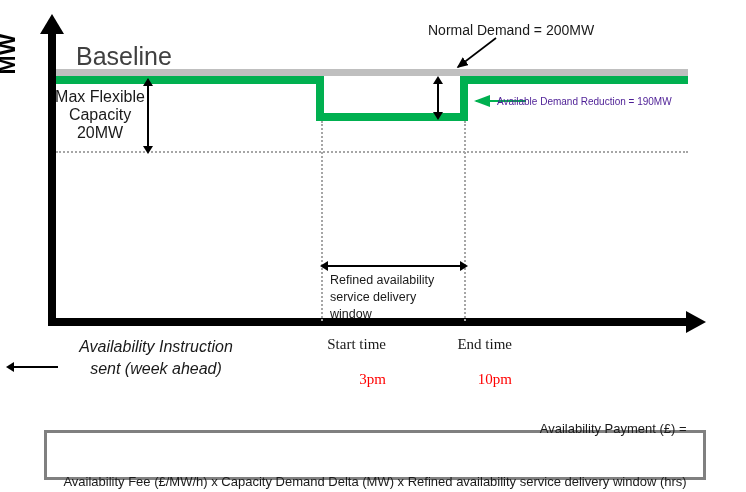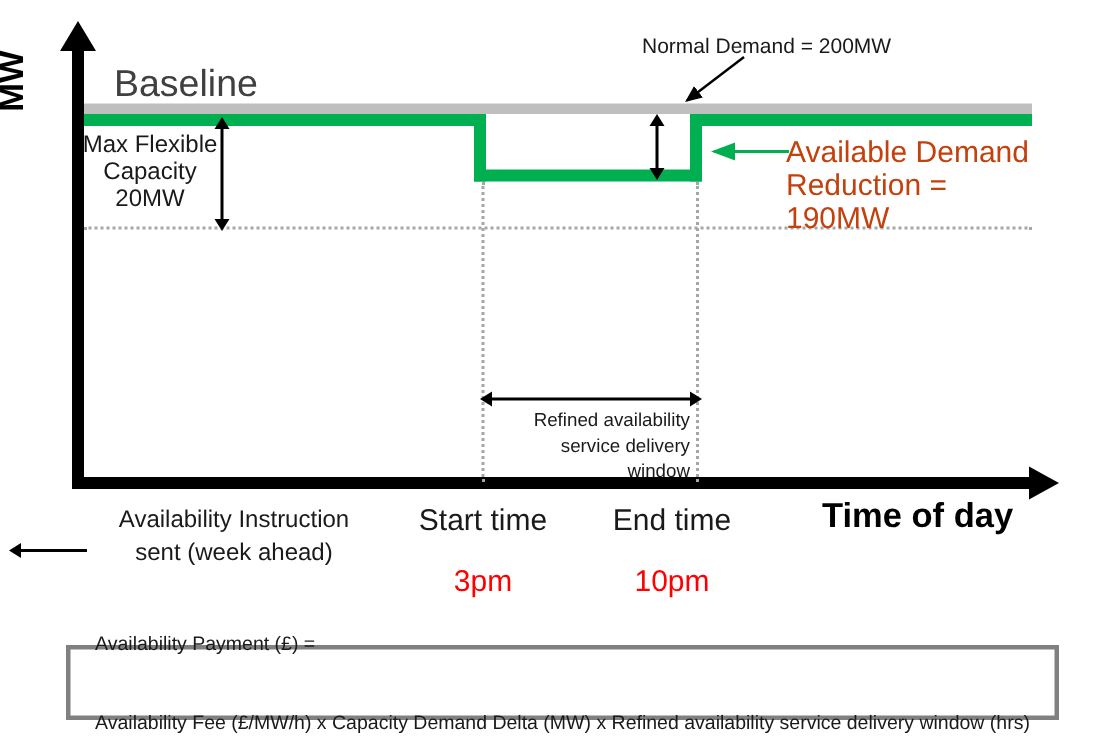--- a/index.html
+++ b/index.html
@@ -110,32 +110,32 @@
     text-align: center;
     color: #1a1a1a;
   }
   #normal-demand-label {
     left: 428px; top: 22px;
     font-size: 14px;
     color: #1a1a1a;
     white-space: nowrap;
   }
   #available-reduction-label {
-    left: 524px; top: 91px;
+    left: 497px; top: 91px;
     width: 180px;
-    font-size: 20px;
+    font-size: 10px;
     line-height: 22px;
-    color: #c2410c;
+    color: #4c1d95;
   }
   #window-label {
     left: 330px; top: 272px;
     width: 130px;
     font-size: 12.5px;
     line-height: 17px;
-    text-align: right;
+    text-align: left;
     color: #1a1a1a;
   }
 
   
   .vline { background: #000000; width: 1.6px; }
   .arrow-up, .arrow-down {
     width: 0; height: 0;
     border-left: 5px solid transparent;
     border-right: 5px solid transparent;
   }
@@ -174,65 +174,65 @@
 
   
   #instruction-arrow-line {
     left: 14px; top: 366px;
     width: 44px; height: 2px;
     background: #000000;
   }
   #instruction-arrow-head { left: 6px; top: 362px; }
 
   
-  .tick-group { text-align: center; font-size: 20px; color: #1a1a1a; }
+  .tick-group { text-align: right; font-size: 15px; color: #1a1a1a; font-family: Liberation Serif, serif; }
   .tick-time { color: #FF0000; margin-top: 18px; }
   #start-tick { left: 258px; top: 336px; width: 128px; }
   #end-tick   { left: 384px; top: 336px; width: 128px; }
 
   #instruction-label {
     left: 62px; top: 336px;
     width: 188px;
     font-size: 16px;
     line-height: 22px;
     text-align: center;
     color: #1a1a1a;
+    font-style: italic;
   }
 
   
   #payment-box {
     left: 44px; top: 430px;
     width: 656px; height: 44px;
     border: 3px solid #808080;
     background: #ffffff;
     display: flex;
     align-items: center;
     justify-content: center;
   }
   #payment-text {
     font-size: 13px;
     line-height: 17px;
-    text-align: left;
+    text-align: right;
     color: #1a1a1a;
     padding: 0 4px;
   }
   .nowrap { white-space: nowrap; margin-top: 36px; }
 </style>
 </head>
 <body>
 
 <div id="canvas">
 
   <div class="abs" id="y-axis-arrow"></div>
   <div class="abs" id="y-axis-line"></div>
   <div class="abs" id="y-axis-title">MW</div>
 
   <div class="abs" id="x-axis-line"></div>
   <div class="abs" id="x-axis-arrow"></div>
-  <div class="abs" id="x-axis-title">Time of day</div>
 
   <div class="abs grey-bar" id="grey-demand-bar"></div>
 
   <div class="abs green" id="green-seg-left"></div>
   <div class="abs green" id="green-step-down"></div>
   <div class="abs green" id="green-seg-bottom"></div>
   <div class="abs green" id="green-step-up"></div>
   <div class="abs green" id="green-seg-right"></div>
 
   <div class="abs" id="h-dotted-guide"></div>

